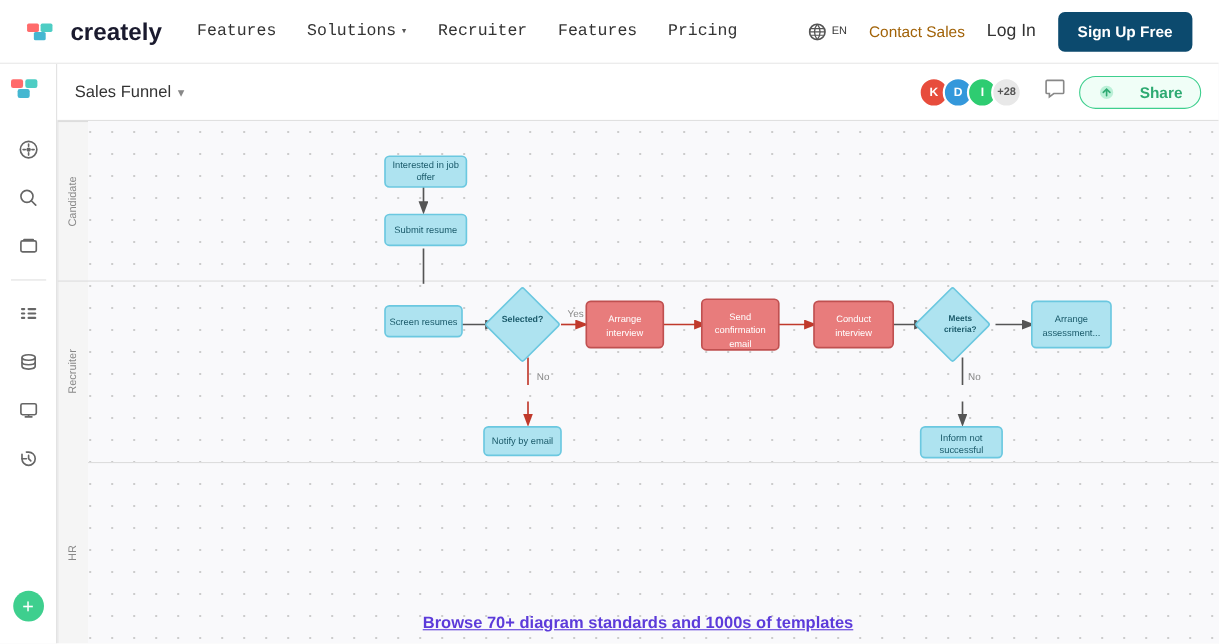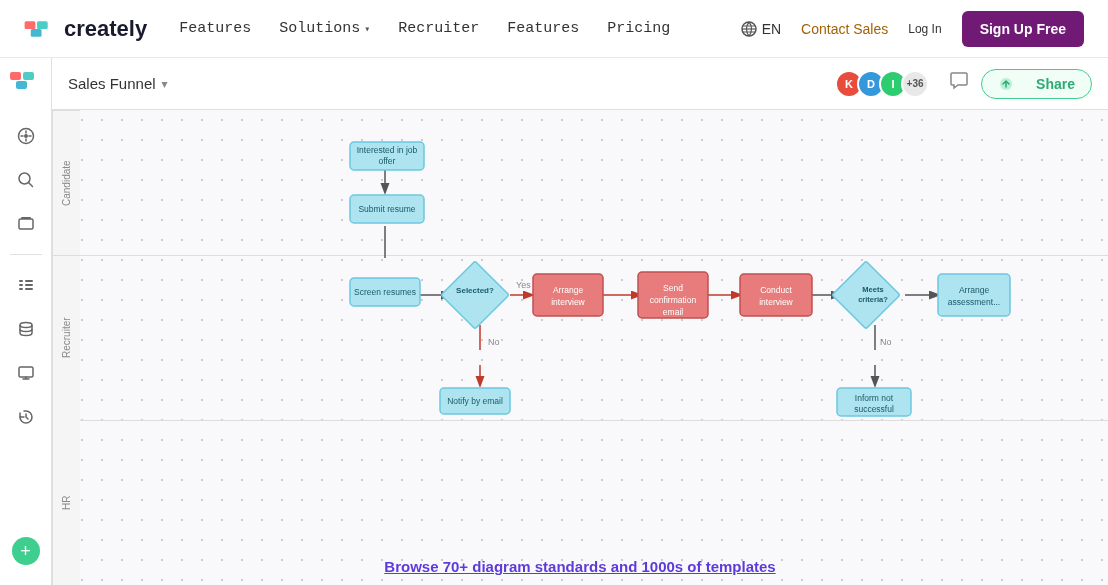--- a/index.html
+++ b/index.html
@@ -11,25 +11,25 @@
       padding: 0 24px; border-bottom: 1px solid #e8e8e8;
       background: #fff; position: relative; z-index: 10;
     }
     .nav-logo { display: flex; align-items: center; gap: 8px; margin-right: 32px; }
     .nav-logo-icon { width: 32px; height: 20px; }
     .nav-logo-text { font-size: 22px; font-weight: 700; color: #1a1a2e; }
     .nav-links { display: flex; align-items: center; gap: 28px; flex: 1; font-family: Liberation Mono, monospace; }
     .nav-link { font-size: 15px; color: #333; text-decoration: none; cursor: pointer; display: flex; align-items: center; gap: 4px; }
     .chevron { font-size: 10px; color: #555; }
     .nav-right { display: flex; align-items: center; gap: 20px; }
-    .lang-btn { display: flex; align-items: center; gap: 5px; font-size: 14px; color: #333; cursor: pointer; }
+    .lang-btn { display: flex; align-items: center; gap: 5px; font-size: 10px; color: #333; cursor: pointer; }
     .contact-link { font-size: 14px; color: #a16207; cursor: pointer; }
-    .login-btn { font-size: 12px; color: #333; cursor: pointer; }
+    .login-btn { font-size: 16px; color: #333; cursor: pointer; }
     .signup-btn {
-      background: #701a75; color: #fff; border: none; border-radius: 6px;
+      background: #0c4a6e; color: #fff; border: none; border-radius: 6px;
       padding: 10px 18px; font-size: 14px; font-weight: 600; cursor: pointer;
     }
 
     
     .main-area { display: flex; height: calc(585px - 58px); background: #f5f5f7; }
 
     
     .sidebar {
       width: 52px; background: #fff; border-right: 1px solid #e0e0e0;
       display: flex; flex-direction: column; align-items: center;
@@ -232,21 +232,21 @@
       <div class="toolbar-title-wrap">
         <span class="toolbar-title">Sales Funnel</span>
         <span class="toolbar-chevron">▾</span>
       </div>
       <div class="toolbar-sep"></div>
 
       <div class="avatar-group">
         <div class="avatar" style="background:#e74c3c; margin-left:0;">K</div>
         <div class="avatar" style="background:#3498db;">D</div>
         <div class="avatar" style="background:#2ecc71;">I</div>
-        <div class="avatar-count">+36</div>
+        <div class="avatar-count">+28</div>
       </div>
       <div class="toolbar-comment">
         <svg width="20" height="20" viewBox="0 0 20 20" fill="none">
             <path d="M17 2H3a1 1 0 00-1 1v10a1 1 0 001 1h2v3l4-3h8a1 1 0 001-1V3a1 1 0 00-1-1z" stroke="#888" stroke-width="1.5"></path>
           </svg>
       </div>
       <button class="share-btn">
         <svg width="16" height="16" viewBox="0 0 16 16" fill="none">
             <circle cx="8" cy="8" r="6" fill="#3ecf8e" opacity="0.3"></circle>
             <path d="M8 5v6M5 8l3-3 3 3" stroke="#2eaa72" stroke-width="1.5" stroke-linecap="round"></path>

